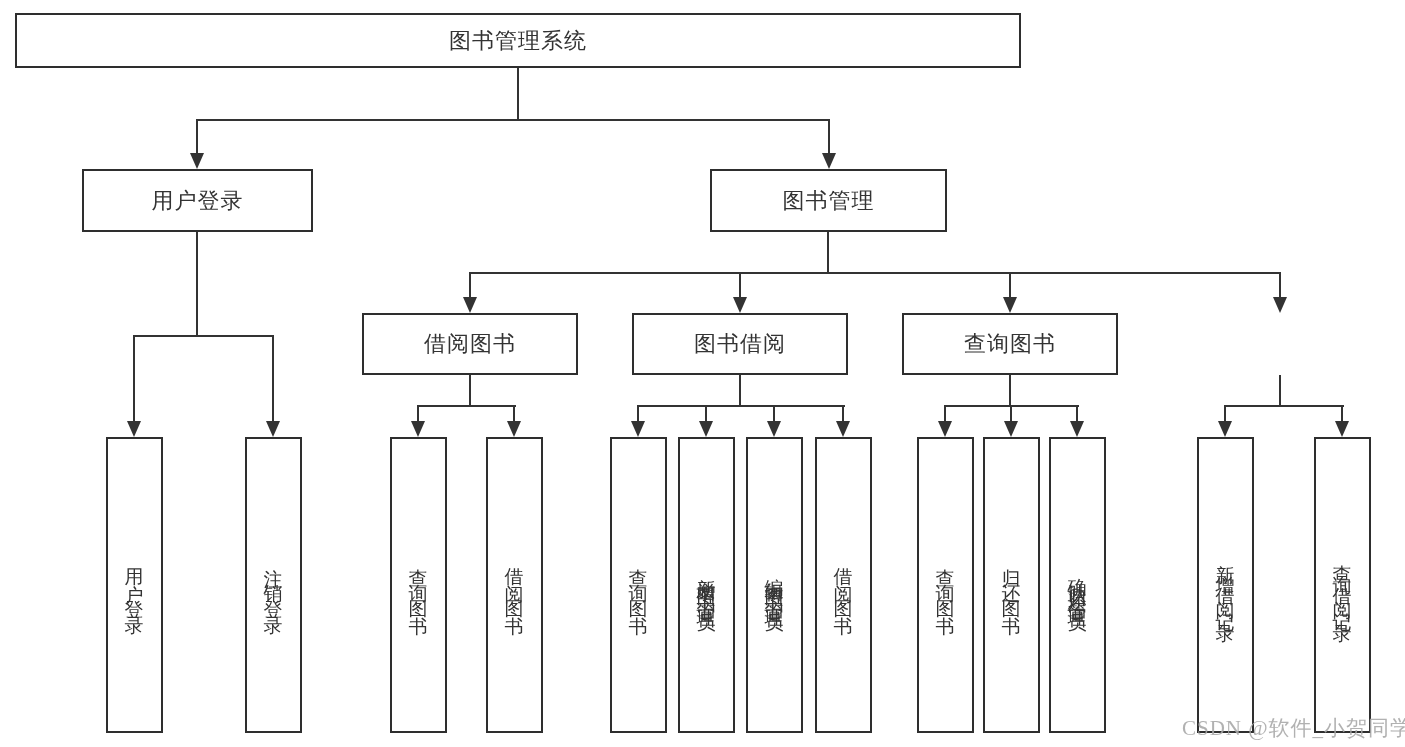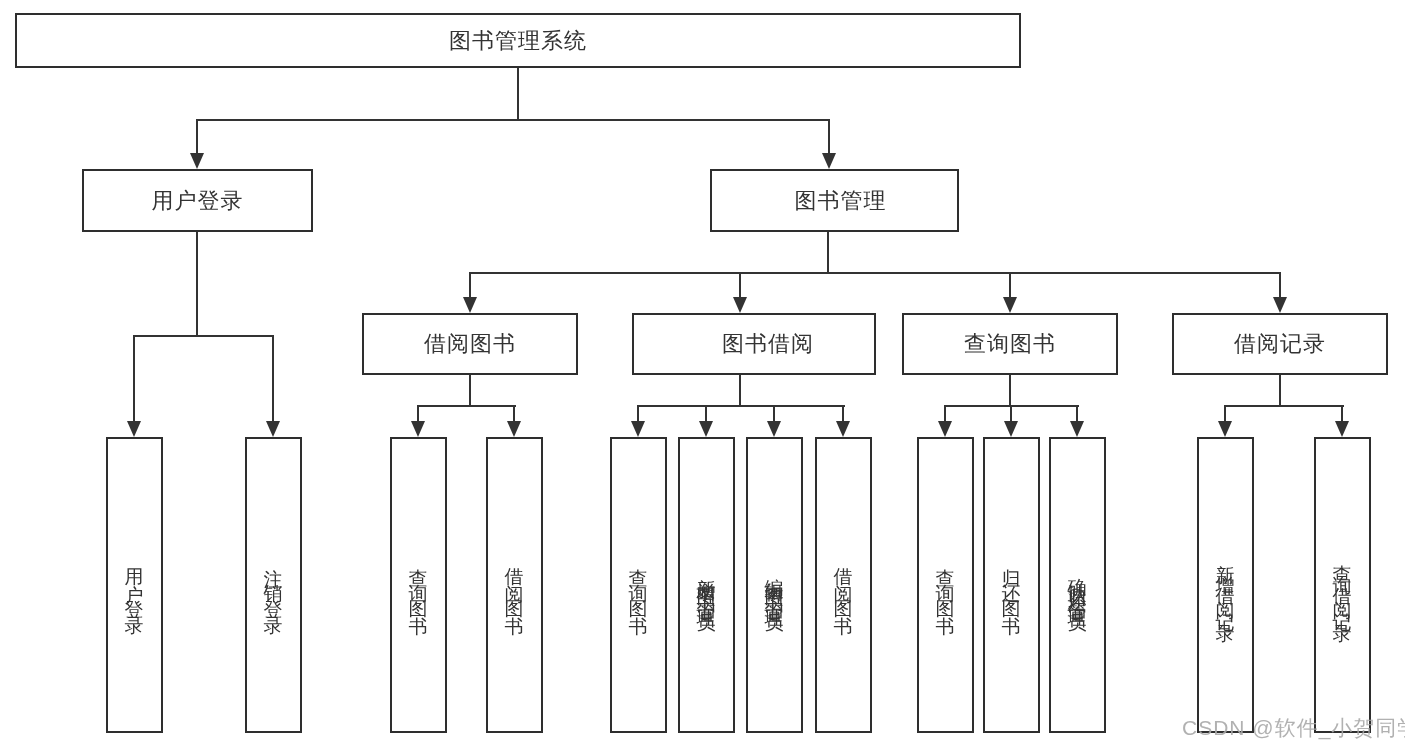--- a/index.html
+++ b/index.html
@@ -2,21 +2,21 @@
 <html><head>
 <meta charset="utf-8">
 <style>
   html,body { margin:0; padding:0; }
   body {
     width:1405px; height:747px;
     background:#ffffff;
     font-family:"Liberation Sans","DejaVu Sans",sans-serif;
     overflow:hidden;
   }
-  .canvas { position:relative; width:1212px; height:747px; background:#ffffff; }
+  .canvas { position:relative; width:1212px; height:747px; background:#ffffff;font-family:Liberation Serif, serif; }
 
   .box {
     position:absolute;
     border:2px solid #2e2e2e;
     background:#ffffff;
     display:flex; align-items:center; justify-content:center;
     color:#333333;
     font-size:22px;
     letter-spacing:1px;
     box-sizing:content-box;
@@ -58,44 +58,43 @@
   <div class="box" style="left:15px; top:13px; width:1002px; height:51px;">图书管理系统</div>
 
   <div class="vl" style="left:517px; top:68px; height:51px;"></div>
   <div class="hl" style="left:196px; top:119px; width:634px;"></div>
   <div class="vl" style="left:196px; top:119px; height:36px;"></div>
   <div class="arrow" style="left:190px; top:153px;"></div>
   <div class="vl" style="left:828px; top:119px; height:36px;"></div>
   <div class="arrow" style="left:822px; top:153px;"></div>
 
   <div class="box" style="left:82px; top:169px; width:227px; height:59px;">用户登录</div>
-  <div class="box" style="left:710px; top:169px; width:233px; height:59px;padding-left:12px;">图书管理</div>
+  <div class="box" style="left:710px; top:169px; width:233px; height:59px;">图书管理</div>
 
   <div class="vl" style="left:196px; top:232px; height:103px;"></div>
   <div class="hl" style="left:133px; top:335px; width:141px;"></div>
   <div class="vl" style="left:133px; top:335px; height:88px;"></div>
   <div class="arrow" style="left:127px; top:421px;"></div>
   <div class="vl" style="left:272px; top:335px; height:88px;"></div>
   <div class="arrow" style="left:266px; top:421px;"></div>
 
   <div class="vl" style="left:827px; top:232px; height:40px;"></div>
   <div class="hl" style="left:469px; top:272px; width:812px;"></div>
   <div class="vl" style="left:469px; top:272px; height:27px;"></div>
   <div class="arrow" style="left:463px; top:297px;"></div>
   <div class="vl" style="left:739px; top:272px; height:27px;"></div>
   <div class="arrow" style="left:733px; top:297px;"></div>
   <div class="vl" style="left:1009px; top:272px; height:27px;"></div>
   <div class="arrow" style="left:1003px; top:297px;"></div>
   <div class="vl" style="left:1279px; top:272px; height:27px;"></div>
   <div class="arrow" style="left:1273px; top:297px;"></div>
 
   <div class="box" style="left:362px; top:313px; width:212px; height:58px;">借阅图书</div>
-  <div class="box" style="left:632px; top:313px; width:212px; height:58px;padding-left:28px;">图书借阅</div>
+  <div class="box" style="left:632px; top:313px; width:212px; height:58px;">图书借阅</div>
   <div class="box" style="left:902px; top:313px; width:212px; height:58px;">查询图书</div>
-  <div class="box" style="left:1172px; top:313px; width:212px; height:58px;">借阅记录</div>
 
   <div class="vl" style="left:469px; top:375px; height:30px;"></div>
   <div class="vl" style="left:739px; top:375px; height:30px;"></div>
   <div class="vl" style="left:1009px; top:375px; height:30px;"></div>
   <div class="vl" style="left:1279px; top:375px; height:30px;"></div>
 
   <div class="hl" style="left:417px; top:405px; width:99px;"></div>
   <div class="hl" style="left:637px; top:405px; width:208px;"></div>
   <div class="hl" style="left:944px; top:405px; width:135px;"></div>
   <div class="hl" style="left:1224px; top:405px; width:120px;"></div>

